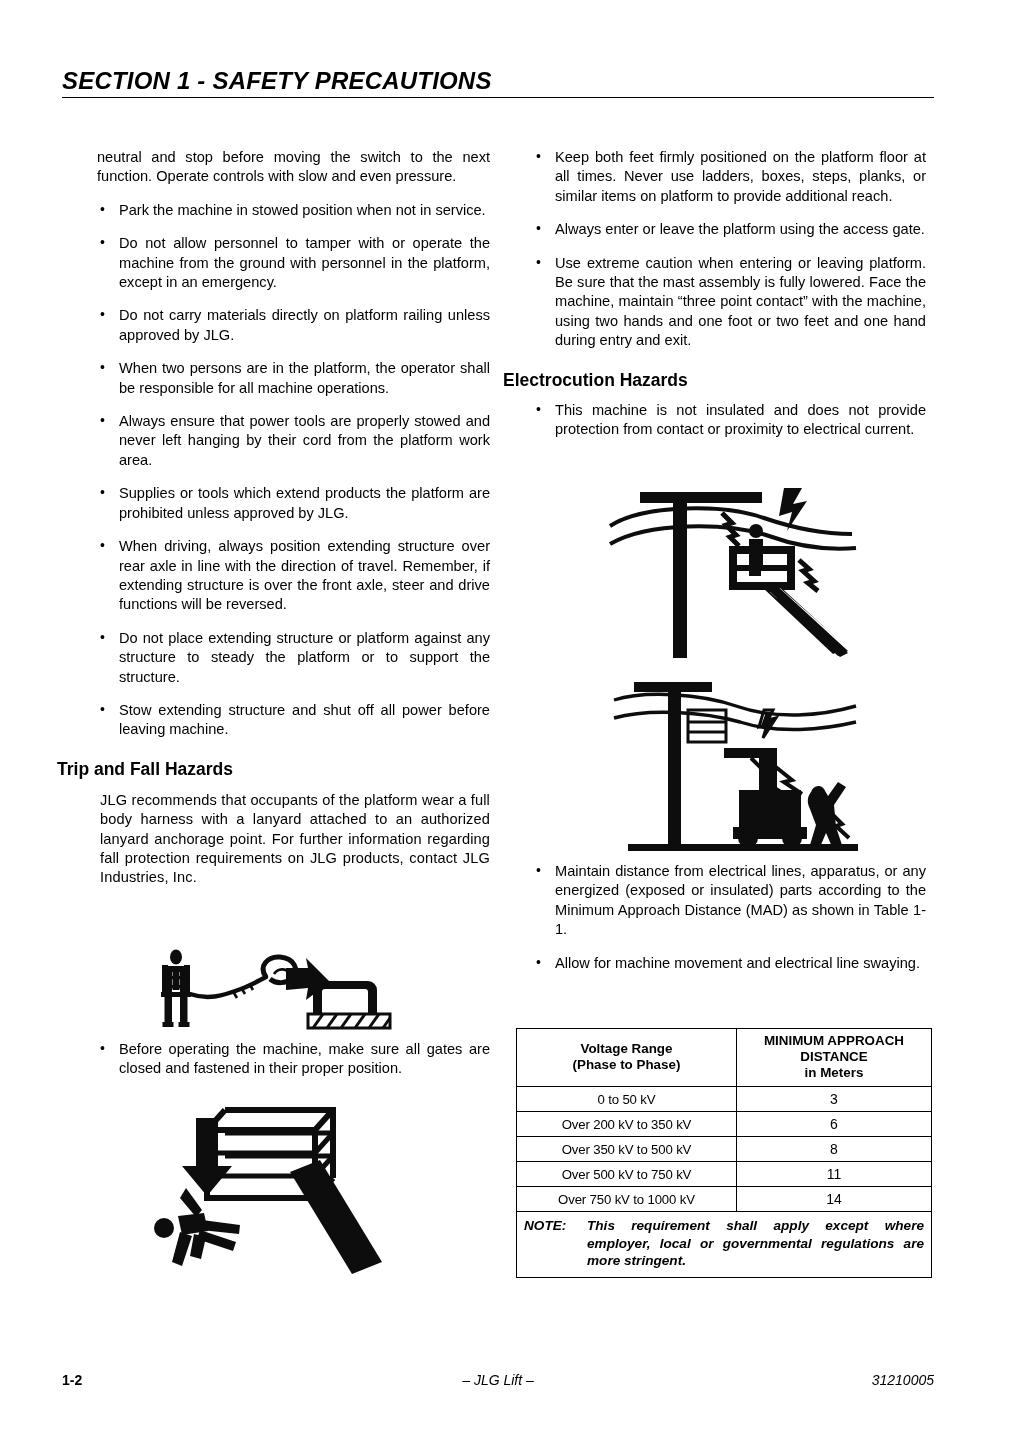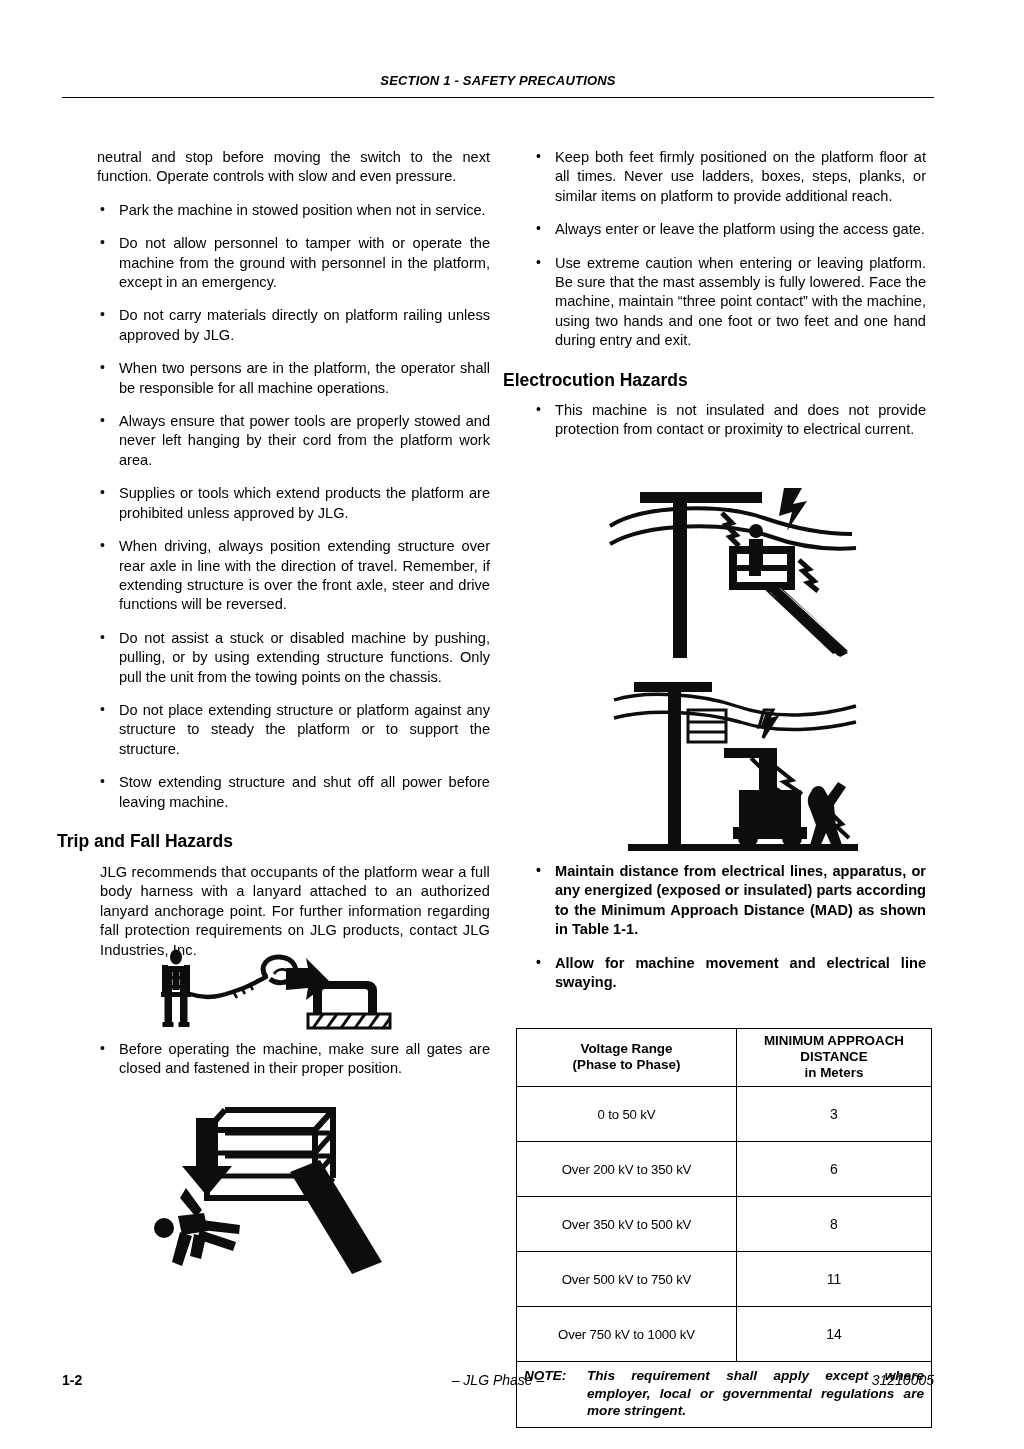--- a/index.html
+++ b/index.html
@@ -22,27 +22,26 @@
     height: 1449px;
   }
   
   .header {
     position: absolute;
     left: 62px;
     top: 70px;
     width: 872px;
   }
   .header-title {
-    font-size: 13px;
+    font-size: 24px;
     font-weight: bold;
     font-style: italic;
     letter-spacing: 0.2px;
     line-height: 22px;
     white-space: nowrap;
-    text-align: center;
   }
   .header-rule {
     margin-top: 5px;
     border-bottom: 1.5px solid #000;
     width: 872px;
   }
   
   .col {
     position: absolute;
     top: 148px;
@@ -116,21 +115,21 @@
   table.mad {
     position: absolute;
     left: 516px;
     top: 1028px;
     width: 416px;
     border-collapse: collapse;
     font-size: 13.2px;
   }
   table.mad td, table.mad th {
     border: 1px solid #000;
-    padding: 19px 4px;
+    padding: 4px 4px;
     text-align: center;
     vertical-align: middle;
   }
   table.mad th {
     font-weight: bold;
     font-size: 13.4px;
     line-height: 16px;
     padding: 4px 4px 5px 4px;
   }
   table.mad td.vrange { width: 53%; font-size: 13.2px; letter-spacing: -0.15px; }
@@ -192,21 +191,20 @@
     <p class="para">neutral and stop before moving the switch to the next function. Operate controls with slow and even pressure.</p>
 
     <ul class="bullets">
       <li class="first">Park the machine in stowed position when not in service.</li>
       <li>Do not allow personnel to tamper with or operate the machine from the ground with personnel in the platform, except in an emergency.</li>
       <li>Do not carry materials directly on platform railing unless approved by JLG.</li>
       <li>When two persons are in the platform, the operator shall be responsible for all machine operations.</li>
       <li>Always ensure that power tools are properly stowed and never left hanging by their cord from the platform work area.</li>
       <li>Supplies or tools which extend products the platform are prohibited unless approved by JLG.</li>
       <li>When driving, always position extending structure over rear axle in line with the direction of travel. Remember, if extending structure is over the front axle, steer and drive functions will be reversed.</li>
-      <li>Do not assist a stuck or disabled machine by pushing, pulling, or by using extending structure functions. Only pull the unit from the towing points on the chassis.</li>
       <li>Do not place extending structure or platform against any structure to steady the platform or to support the structure.</li>
       <li>Stow extending structure and shut off all power before leaving machine.</li>
     </ul>
 
     <h2 class="section-head">Trip and Fall Hazards</h2>
 
     <p class="indent-para spread">JLG recommends that occupants of the platform wear a full body harness with a lanyard attached to an authorized lanyard anchorage point. For further information regarding fall protection requirements on JLG products, contact JLG Industries, Inc.</p>
   </div>
 
   <div class="fig" style="left:150px; top:948px; width:250px; height:86px;">
@@ -392,21 +390,21 @@
         <circle cx="142" cy="166" r="10"></circle>
         <circle cx="186" cy="166" r="10"></circle>
 
         <path d="M206 124 c -4 -8 8 -14 12 -7 l4 7 l10 -14 l8 5 l-12 18 l2 22 l6 18 l-9 4 l-7 -16 l-6 14 l-10 -2 l6 -20 l-6 -16 c -4 -8 -2 -14 2 -18 z"></path>
 
         <path d="M224 140 l12 12 l-6 2 l13 12" fill="none" stroke="#0d0d0d" stroke-width="4"></path>
       </g>
     </svg>
   </div>
 
-  <div class="col col-right" style="top:862px;font-weight:bold;">
+  <div class="col col-right" style="top:862px;">
     <ul class="bullets">
       <li class="first" style="margin-top:0;">Maintain distance from electrical lines, apparatus, or any energized (exposed or insulated) parts according to the Minimum Approach Distance (MAD) as shown in Table 1-1.</li>
       <li>Allow for machine movement and electrical line swaying.</li>
     </ul>
   </div>
 
 
   <table class="mad">
     <thead>
       <tr>
@@ -445,17 +443,17 @@
         <td class="note" colspan="2">
           <span class="note-label">NOTE:</span>
           <span class="note-body">This requirement shall apply except where employer, local or governmental regulations are more stringent.</span>
         </td>
       </tr>
     </tbody>
   </table>
 
   <div class="footer">
     <div class="footer-left">1-2</div>
-    <div class="footer-center">– JLG Phase –</div>
+    <div class="footer-center">– JLG Lift –</div>
     <div class="footer-right">31210005</div>
   </div>
 
 </div>
 
 </body></html>

